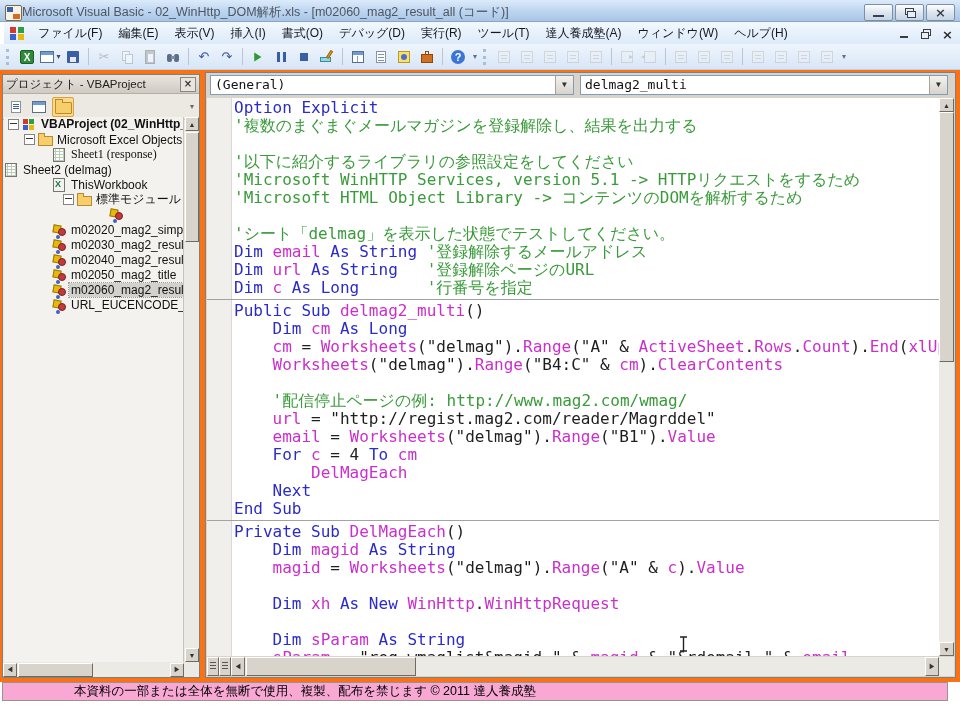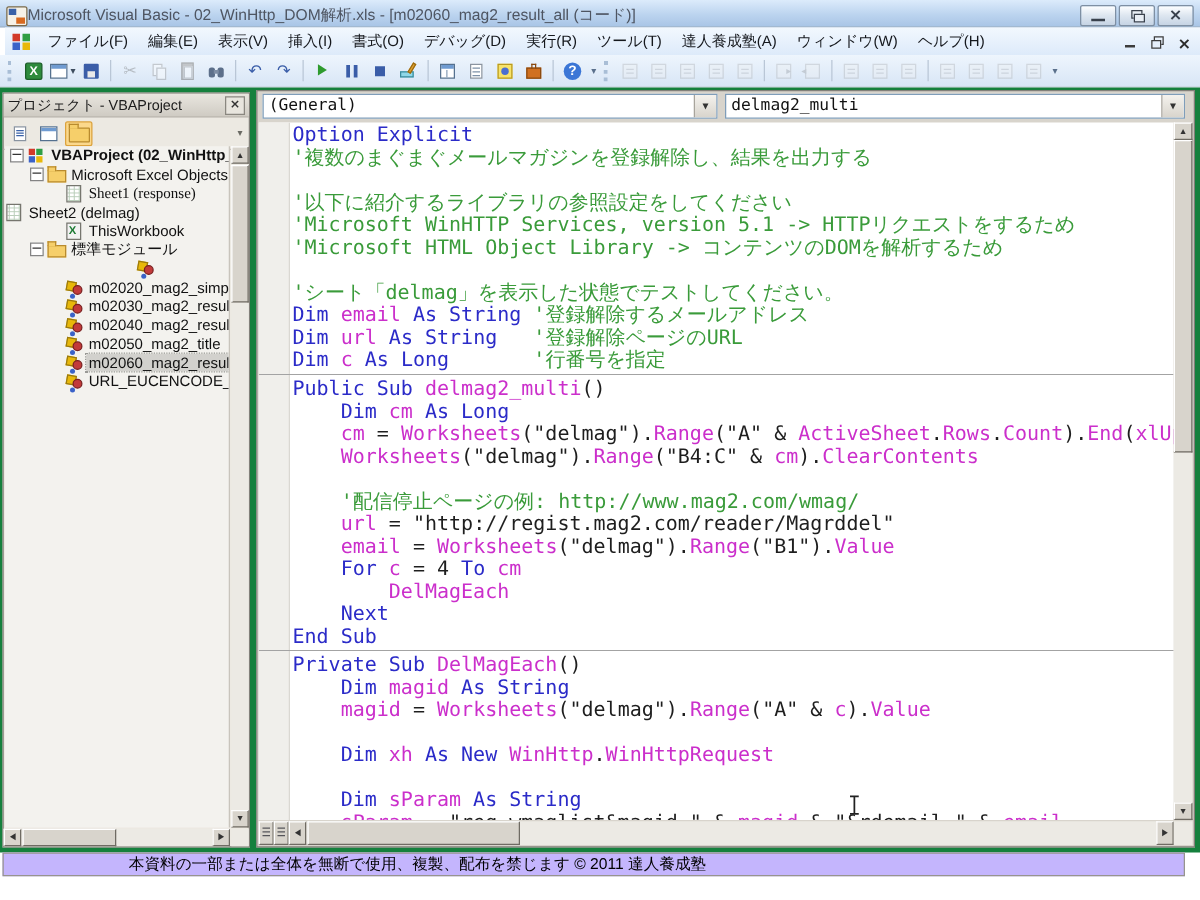--- a/index.html
+++ b/index.html
@@ -76,21 +76,21 @@
   .ic-toolbox::after{content:"";position:absolute;left:6px;top:2px;width:4px;height:4px;border:1px solid #8a4a10;border-bottom:none}
   .ic-help::before{content:"?";position:absolute;inset:1px;background:#3b76d6;color:#fff;border-radius:50%;
     font:bold 11px/14px "Liberation Sans",sans-serif;text-align:center}
   
   .gic{width:16px;height:14px;position:relative;display:block;opacity:.75}
   .gic::before{content:"";position:absolute;inset:1px 2px;background:#eceef0;border:1px solid #97a0aa}
   .gic::after{content:"";position:absolute;left:5px;top:5px;width:6px;height:1px;background:#97a0aa;box-shadow:0 3px 0 #97a0aa}
   .gic.arrow-r::after{content:"▸";background:none;box-shadow:none;font-size:8px;color:#7a8692;top:2px;left:10px}
   .gic.arrow-l::after{content:"◂";background:none;box-shadow:none;font-size:8px;color:#7a8692;top:2px;left:-1px}
   
-  .main{position:absolute;top:70px;left:0;width:960px;height:612px;background:#15803d}
+  .main{position:absolute;top:70px;left:0;width:960px;height:612px;background:#f97316}
   
   .panel{position:absolute;left:2px;top:4px;width:198px;height:604px;background:#ece9e2;
     border:1px solid #82807a;box-sizing:border-box}
   .panel-header{height:18px;background:linear-gradient(#e9e6df,#cfcbc3);border-bottom:1px solid #b4b0a8;
     display:flex;align-items:center;padding:0 3px;font-size:11.5px;color:#1c1c1c}
   .panel-close{margin-left:auto;width:14px;height:13px;border:1px solid #8a8780;background:#e8e5de;
     font:bold 10px/11px "DejaVu Sans",sans-serif;text-align:center;color:#333}
   .panel-toolbar{height:23px;display:flex;align-items:center;gap:3px;padding:1px 3px;border-bottom:1px solid #c8c4bc}
   .pbtn{width:20px;height:18px;display:flex;align-items:center;justify-content:center;border-radius:2px}
   .pbtn.active{background:#fbd88c;border:1px solid #dca23c}
@@ -136,23 +136,23 @@
     font:16px/18px "DejaVu Sans Mono",monospace;letter-spacing:0}
   .code-line{height:18px}
   .proc-sep{height:5px;margin-left:-27px;background:linear-gradient(transparent 2px,#a3a3a3 2px,#a3a3a3 3px,transparent 3px)}
   .tok-k{color:var(--c-keyword)} .tok-i{color:var(--c-identifier)}
   .tok-c{color:var(--c-comment)} .tok-t{color:var(--c-text)}
   .code-bottom{position:absolute;left:1px;bottom:1px;height:19px;right:16px;background:#d8d4cc;display:flex}
   .split-btn{width:12px;height:19px;background:#d8d4cc;border:1px solid;border-color:#fff #6f6b63 #6f6b63 #fff;box-sizing:border-box;position:relative}
   .split-btn::after{content:"";position:absolute;left:2px;right:2px;top:4px;height:1px;background:#55555a;box-shadow:0 3px 0 #55555a,0 6px 0 #55555a}
   .corner{position:absolute;right:1px;bottom:1px;width:15px;height:19px;background:#eceae4}
   
-  .statusbar{position:absolute;left:2px;top:682px;width:946px;height:19px;background:#c4b5fd;
+  .statusbar{position:absolute;left:2px;top:682px;width:946px;height:19px;background:#f9a8d4;
     border:1px solid #97948e;box-sizing:border-box;font-size:12.5px;color:#000;
-    display:flex;align-items:flex-start;padding-left:100px}
+    display:flex;align-items:flex-start;padding-left:71px}
   
   .ibeam{position:absolute;left:678px;top:636px;width:11px;height:16px;pointer-events:none}
 </style>
 </head>
 <body>
 
 <div class="titlebar">
   <span class="app-icon"></span>
   <span class="title-text">Microsoft Visual Basic - 02_WinHttp_DOM解析.xls - [m02060_mag2_result_all (コード)]</span>
   <span class="winbtns">
@@ -335,21 +335,21 @@
           <span class="tlabel">Sheet1 (response)</span>
         </div>
         <div class="trow" style="">
           <span class="tic tic-sheet"></span>
           <span class="tlabel">Sheet2 (delmag)</span>
         </div>
         <div class="trow" style="padding-left: 48px;">
           <span class="tic tic-workbook"></span>
           <span class="tlabel">ThisWorkbook</span>
         </div>
-        <div class="trow" style="padding-left: 20px;">
+        <div class="trow" style=" justify-content: flex-end;">
           <span class="exp"></span>
           <span class="tic tic-folder"></span>
           <span class="tlabel">標準モジュール</span>
         </div>
         <div class="trow" style="padding-left: 48px; flex-direction: column;">
           <span class="tic tic-module"></span>
           <span class="tlabel">m02010_get_DOM</span>
         </div>
         <div class="trow" style="padding-left: 48px;">
           <span class="tic tic-module"></span>

